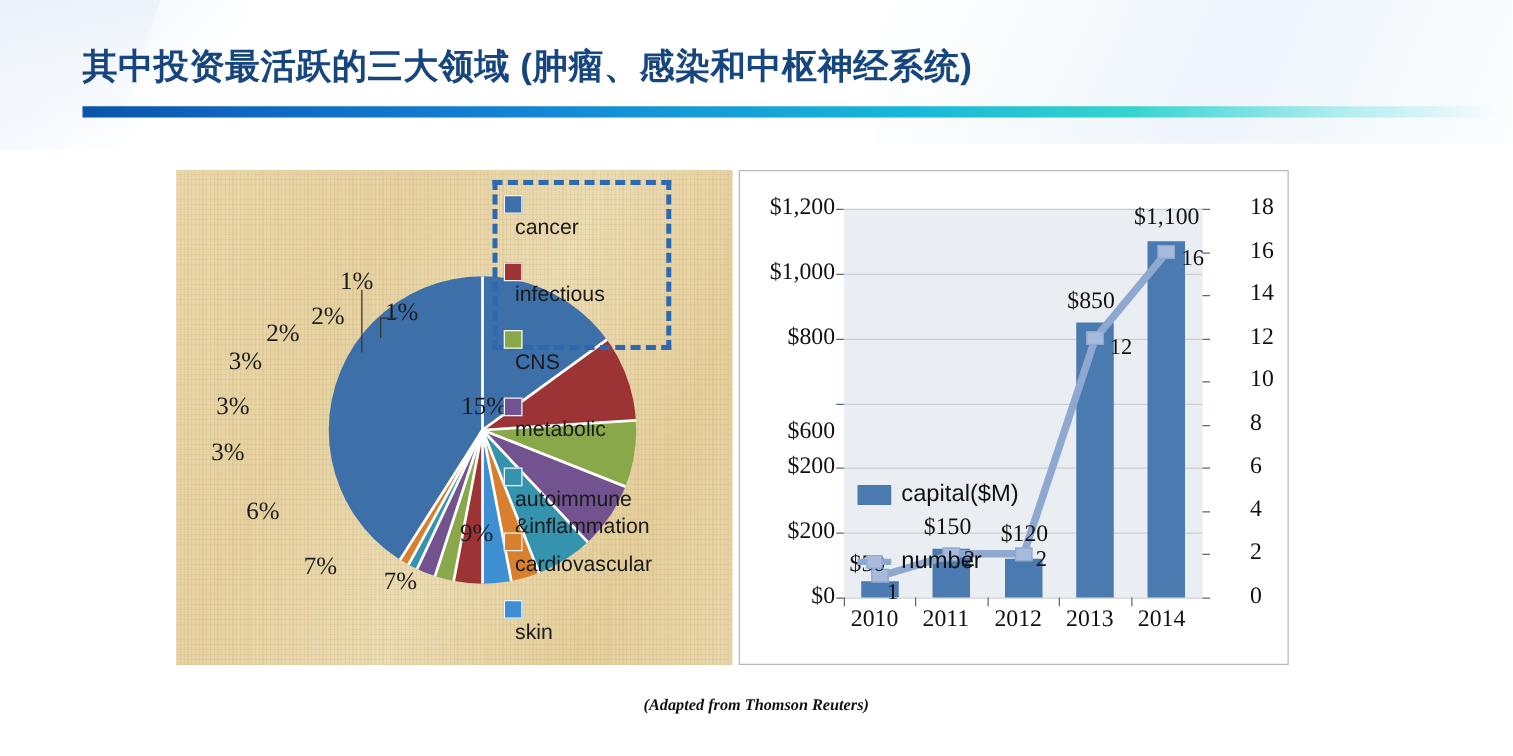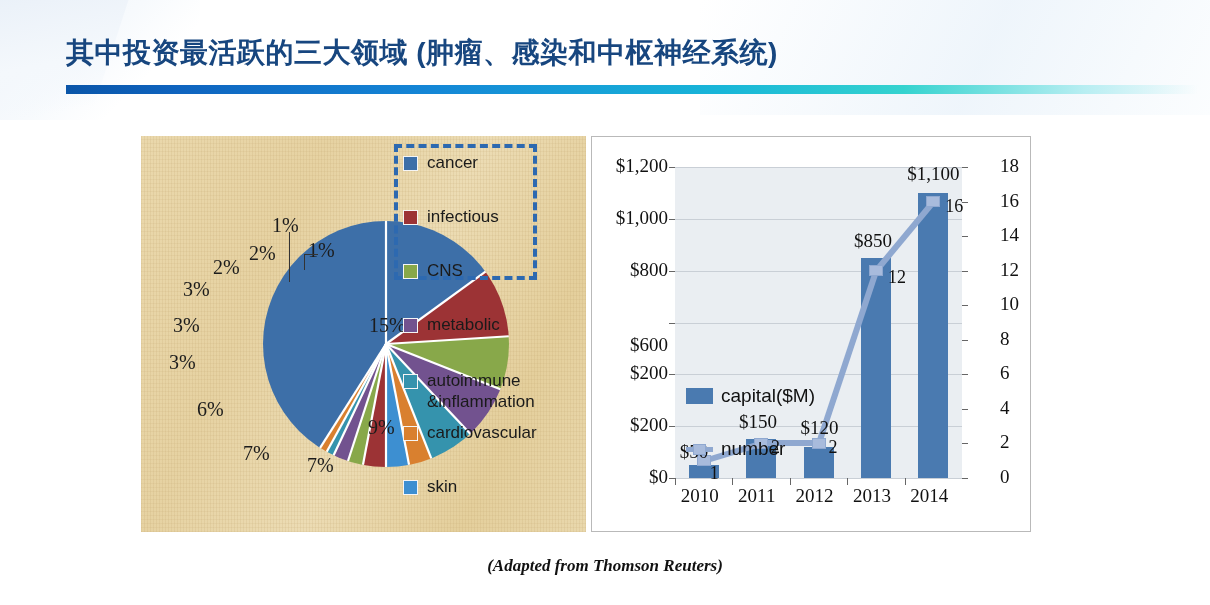--- a/index.html
+++ b/index.html
@@ -56,21 +56,21 @@
     border-radius:50%;
   }
   .pie-sep{position:absolute;left:0;top:0;width:100%;height:100%;pointer-events:none;}
   .pct{
     position:absolute;font-size:20px;color:#1c1c1c;white-space:nowrap;
     font-family:"Liberation Serif", serif;font-weight:normal;
   }
   .leader{position:absolute;background:#333;}
   
   #legend{position:absolute;left:262px;top:8px;width:180px;}
-  .lg-row{position:absolute;display:flex;align-items:flex-start;}
+  .lg-row{position:absolute;display:flex;align-items:flex-start;flex-direction:column;}
   .sw{width:13px;height:13px;border:1px solid #f5f5f5;margin-top:4px;flex:0 0 auto;}
   .lg-txt{font-size:17px;color:#1a1a1a;margin-left:9px;line-height:21px;}
   #legend-box{
     position:absolute;left:253px;top:8px;width:143px;height:136px;
     border:4px dashed #2d69b0;box-sizing:border-box;
   }
   #pie-caption{
     position:absolute;left:20px;top:341px;width:286px;height:30px;
     border:1px dashed #555;box-sizing:border-box;
     display:flex;align-items:center;justify-content:center;
@@ -96,21 +96,21 @@
     border:1px dashed #3b6fb0;box-sizing:border-box;
     display:flex;align-items:center;justify-content:center;
     font-family:"Liberation Mono", monospace;font-size:16px;color:#111;
     background:rgba(234,238,242,.55);
   }
   .clg{position:absolute;display:flex;align-items:center;}
   .clg-txt{font-size:19px;color:#111;margin-left:8px;font-family:"Liberation Sans",sans-serif;}
   #caption{
     position:absolute;left:0;top:556px;width:1210px;text-align:center;
     font-family:"Liberation Serif", serif;font-style:italic;font-weight:bold;
-    font-size:17px;color:#111;
+    font-size:13px;color:#111;
   }
 </style>
 </head>
 <body>
 
 <div id="deco"></div>
 <div id="deco2"></div>
 
 <div id="title">其中投资最活跃的三大领域 (肿瘤、感染和中枢神经系统)</div>
 <div id="rule"></div>

